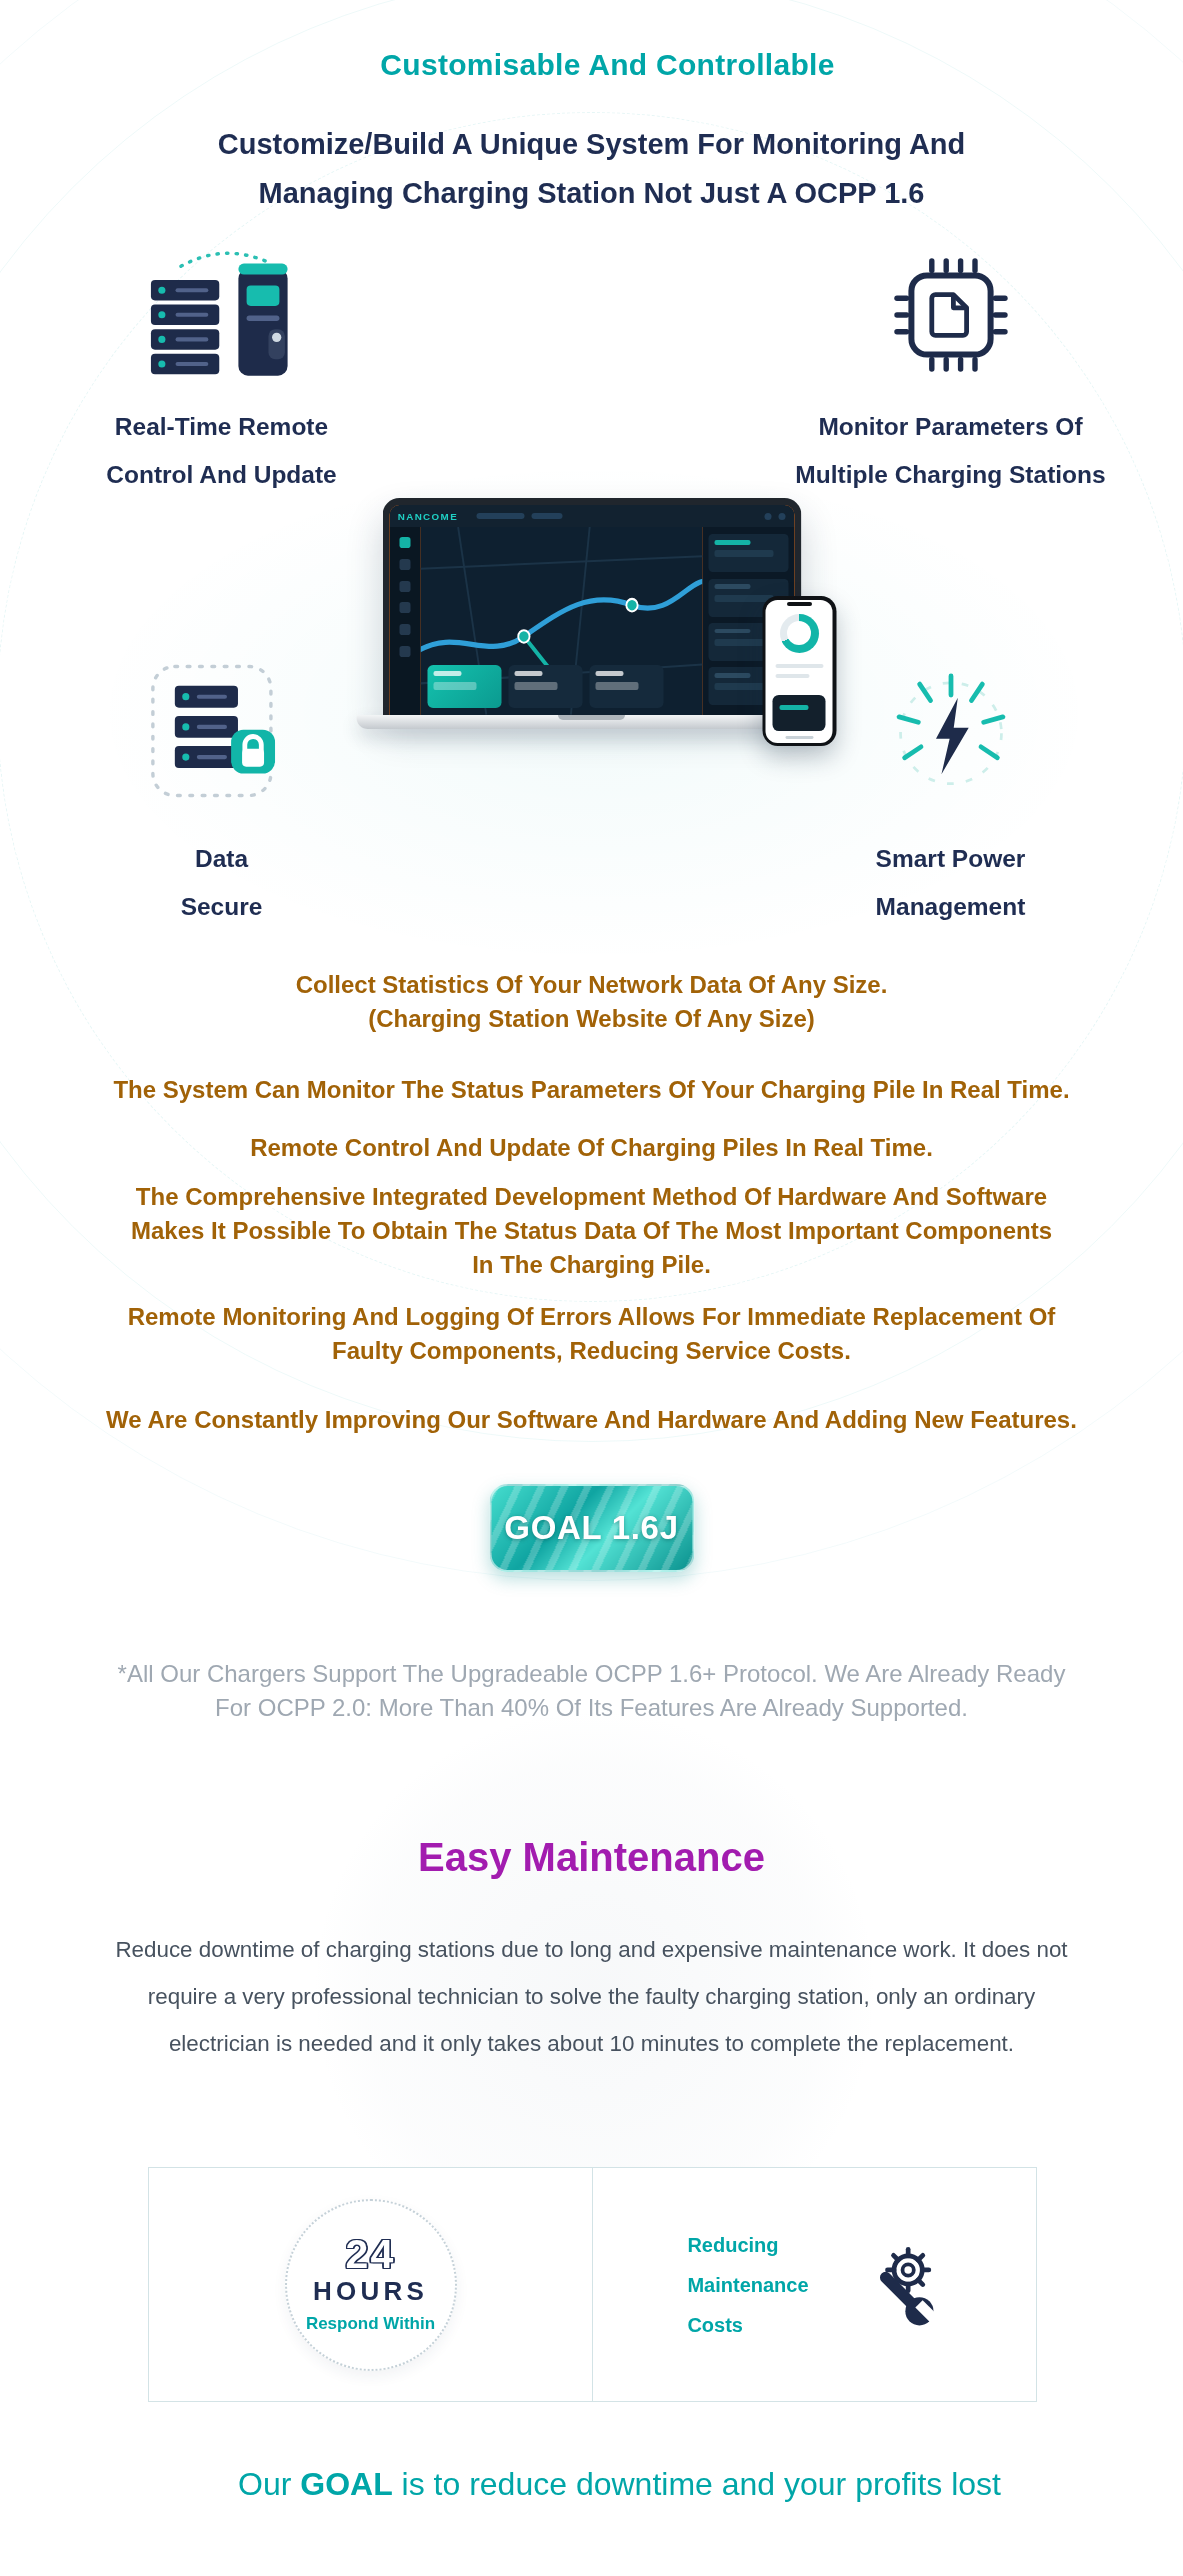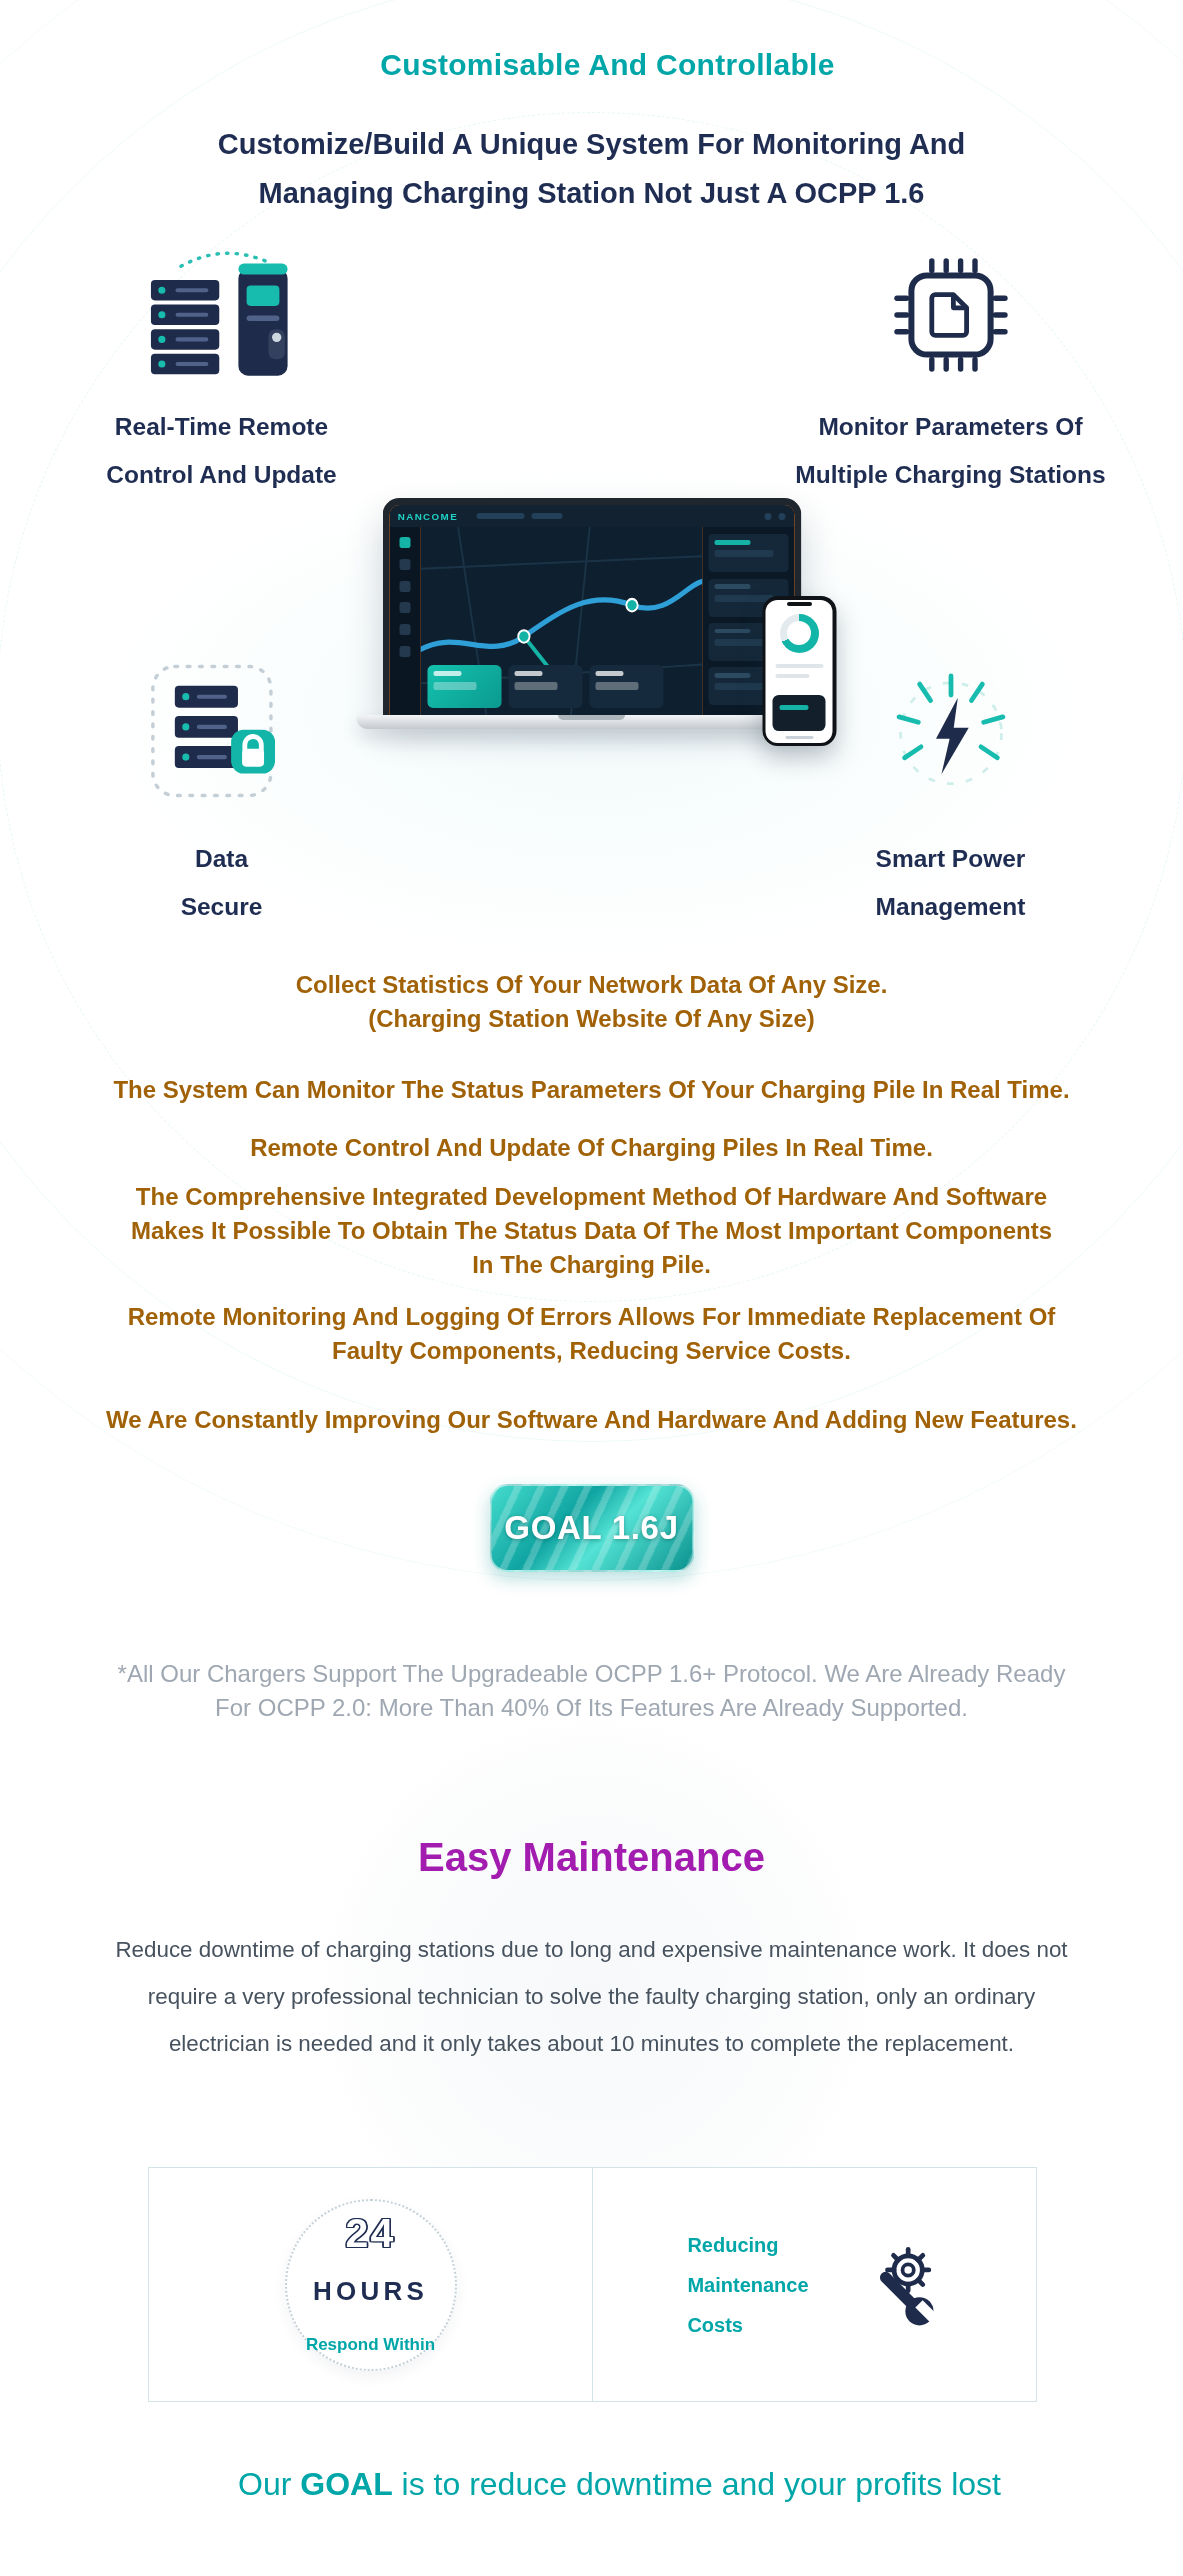--- a/index.html
+++ b/index.html
@@ -110,21 +110,21 @@
   .mt-title{position:absolute;top:1835px;left:0;width:100%;text-align:center;margin:0;
         font-size:40px;font-weight:bold;color:#a21caf;}
   .mt-par{position:absolute;left:50%;transform:translateX(-50%);top:1926px;width:957px;margin:0;
         text-align:center;font-size:22.4px;color:#47525F;line-height:47px;font-weight:normal;}
   .mt-box{position:absolute;left:148px;top:2167px;width:889px;height:235px;border:1.4px solid #d3e3e6;
         box-sizing:border-box;display:flex;background:#fff;}
   .mt-cell{flex:1;display:flex;align-items:center;justify-content:center;}
   .mt-cell.left{border-right:1.4px solid #d3e3e6;}
   .respond-circle{width:168px;height:168px;border:2.1px dotted #c5d1d8;border-radius:50%;background:#fff;
         display:flex;flex-direction:column;align-items:center;justify-content:center;
-        box-shadow:0 5.6px 14px rgba(30,45,80,.06);gap:21px;}
+        box-shadow:0 5.6px 14px rgba(30,45,80,.06);}
   .r-num{font-size:41px;font-weight:bold;color:#ffffff;letter-spacing:2.1px;line-height:39px;
         text-shadow:-1.4px -1.4px 0 #1F2D52,1.4px -1.4px 0 #1F2D52,-1.4px 1.4px 0 #1F2D52,1.4px 1.4px 0 #1F2D52,0 1.4px 0 #1F2D52,0 -1.4px 0 #1F2D52,1.4px 0 0 #1F2D52,-1.4px 0 0 #1F2D52;}
   .r-unit{font-size:26px;font-weight:bold;color:#1F2D52;letter-spacing:4.2px;margin-top:1.4px;}
   .r-cap{font-size:17px;font-weight:bold;color:#00A6A8;margin-top:7px;}
   .mt-cell.right{gap:39px;}
   .reduce-text{font-size:20px;font-weight:bold;color:#00A6A8;line-height:40px;text-align:left;}
   .wrench-box{width:94px;height:94px;display:flex;align-items:center;justify-content:center;}
 
   
   .goal{position:absolute;top:2466px;left:0;width:100%;margin:0;text-align:center;

